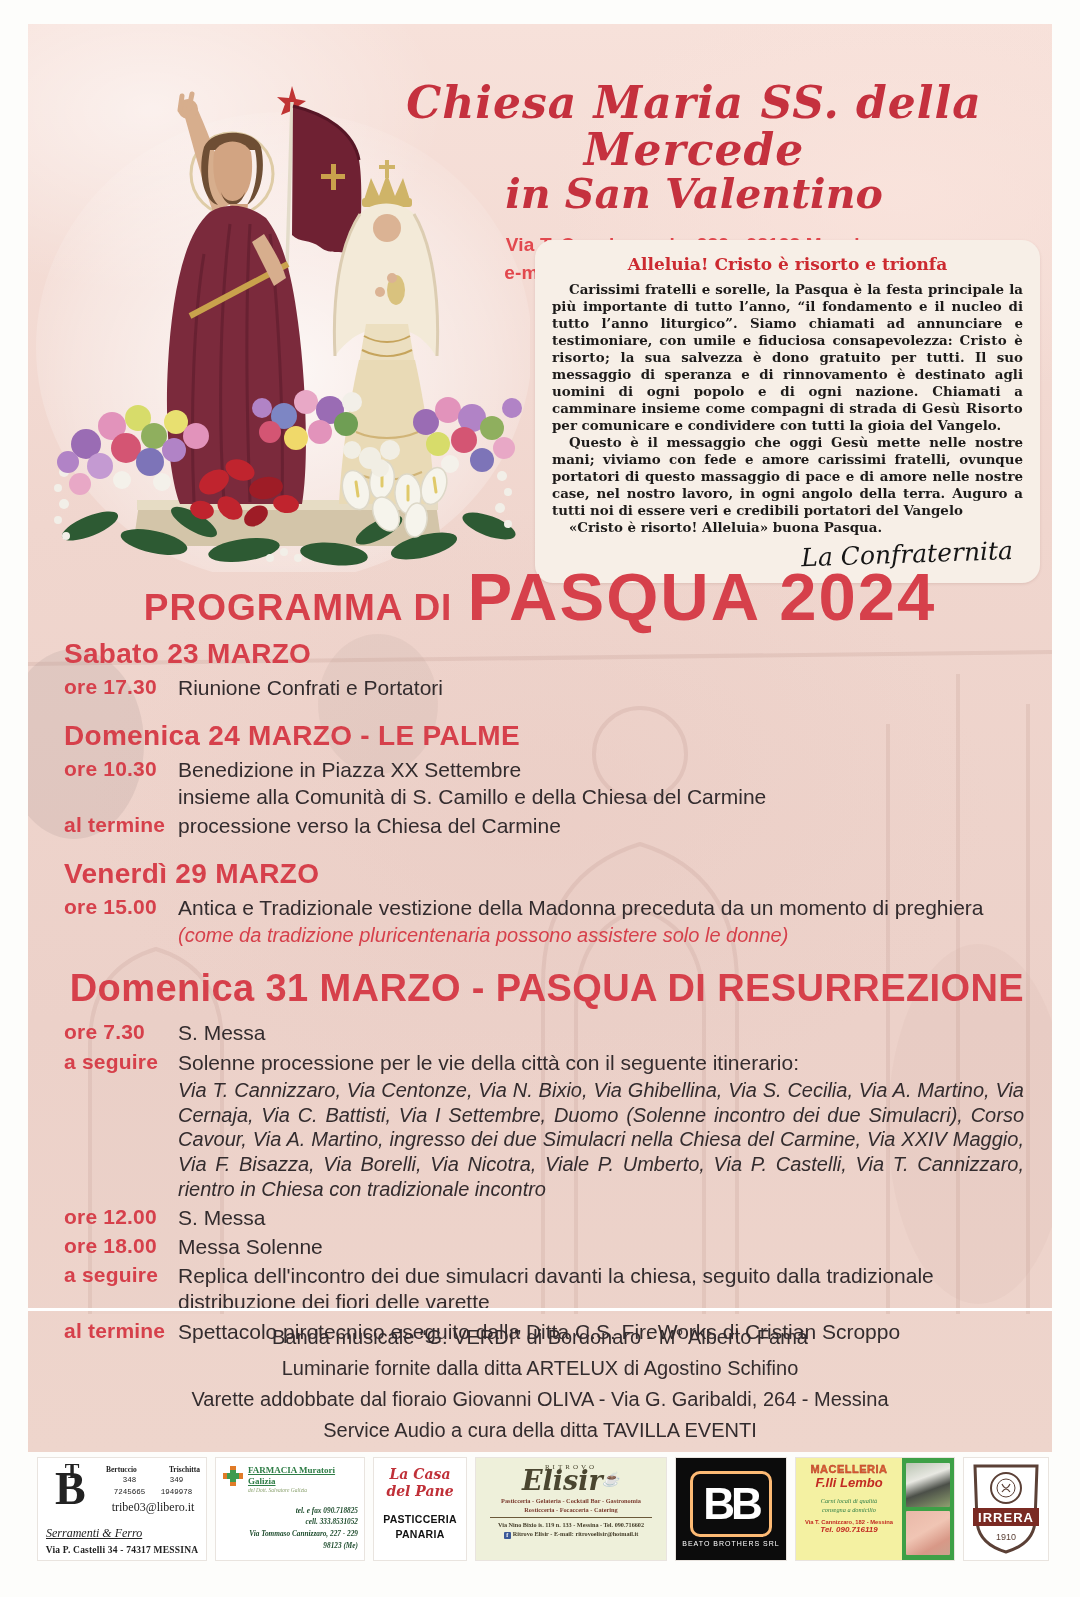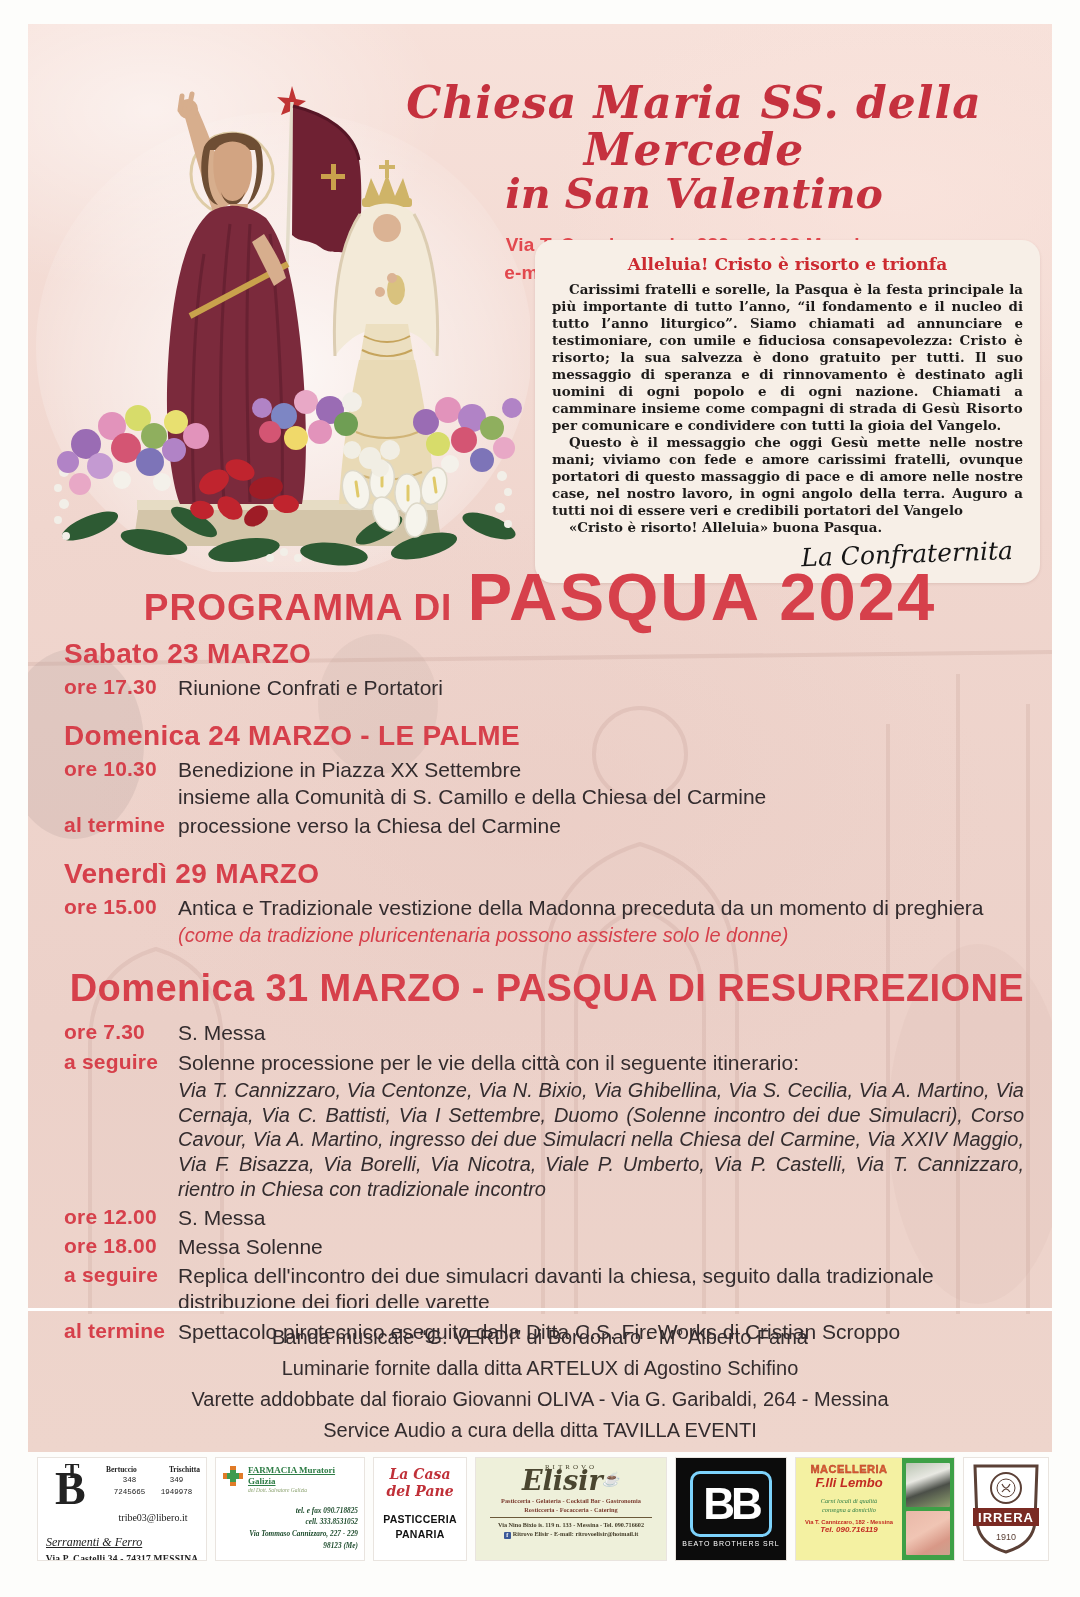--- a/index.html
+++ b/index.html
@@ -60,21 +60,21 @@
   .sponsors{position:absolute;left:38px;top:1458px;width:1004px;height:102px;display:flex;gap:10px;}
   .card{background:#fff;box-shadow:0 0 0 1px #e9e4df;box-sizing:border-box;position:relative;overflow:hidden;flex:none;}
 
   .card-tb{width:168px;padding:6px 6px 4px;font-family:"Liberation Serif",serif;color:#222;}
   .tb-mono{position:absolute;left:8px;top:2px;width:54px;height:56px;}
   .tb-t{position:absolute;left:0;top:-2px;width:54px;text-align:center;font-size:22px;font-weight:700;letter-spacing:16px;text-indent:14px;}
   .tb-b{position:absolute;left:9px;top:2px;font-size:46px;font-weight:700;}
   .tb-right{margin-left:62px;font-size:7.5px;line-height:1.5;text-align:center;}
   .tb-names{display:flex;justify-content:space-between;font-weight:700;}
   .tb-phones{display:flex;justify-content:space-between;font-family:Liberation Mono, monospace;}
-  .tb-mail{margin-top:12px;font-size:10px;}
+  .tb-mail{margin-top:0;font-size:12px;}
   .tb-tag{margin:10px 0 0 2px;font-size:12px;font-style:italic;text-decoration:underline;}
   .tb-addr{margin-top:4px;text-align:center;font-size:9.5px;font-weight:700;letter-spacing:.2px;}
 
   .card-farm{width:148px;padding:7px 6px 4px;font-family:"Liberation Serif",serif;}
   .farm-head{display:flex;gap:4px;align-items:flex-start;}
   .farm-title{color:#2e7d46;font-weight:700;font-size:9px;text-decoration:underline;line-height:1.2;}
   .farm-sub{color:#8aa06d;font-style:italic;font-size:5.5px;}
   .farm-lines{margin-top:12px;text-align:right;font-size:7.3px;font-style:italic;font-weight:700;color:#1f4d2e;line-height:1.6;}
 
   .card-pane{width:92px;padding:8px 4px;text-align:center;}
@@ -87,21 +87,21 @@
   .el-name{font-family:"DejaVu Serif","Liberation Serif",serif;font-style:italic;font-weight:700;
     font-size:27px;color:#4a4630;line-height:1;margin-top:-4px;}
   .el-cup{font-size:14px;vertical-align:6px;}
   .el-serv{margin-top:3px;color:#7a3b2e;font-size:6.3px;font-weight:700;line-height:1.35;font-family:"Liberation Serif",serif;}
   .el-rule{border-top:1px solid #6b5a3a;margin:3px 8px 2px;}
   .el-addr{color:#433c28;font-size:6.2px;font-weight:700;font-family:"Liberation Serif",serif;line-height:1.5;}
   .fb{display:inline-block;width:7px;height:7px;background:#3b5998;color:#fff;font-size:6px;line-height:7px;
     font-weight:700;border-radius:1px;margin-right:2px;vertical-align:-1px;}
 
   .card-bb{width:110px;background:#0c0c0c;display:flex;flex-direction:column;align-items:center;justify-content:center;}
-  .bb-frame{border:3px solid #7dd3fc;border-radius:10px;padding:7px 10px;margin-top:4px;}
+  .bb-frame{border:3px solid #fdba74;border-radius:10px;padding:7px 10px;margin-top:4px;}
   .bb-mono{color:#fff;font-weight:700;font-size:44px;letter-spacing:-4px;line-height:1.05;}
   .bb-name{color:#fff;font-size:7px;letter-spacing:1px;margin:3px 0 4px;}
 
   .card-mac{width:158px;background:#f4f1a2;display:flex;}
   .mac-left{flex:1;padding:5px 4px;text-align:center;}
   .mac-title{color:#e0622a;font-weight:700;font-size:11px;letter-spacing:.5px;-webkit-text-stroke:.4px #a33;}
   .mac-name{color:#c22a22;font-weight:700;font-style:italic;font-size:13px;}
   .mac-tag{margin-top:7px;color:#2e7d46;font-style:italic;font-size:6.3px;line-height:1.4;font-family:"Liberation Serif",serif;}
   .mac-addr{margin-top:4px;color:#c22a22;font-size:5.8px;font-weight:700;}
   .mac-tel{color:#c22a22;font-size:8px;font-weight:700;font-style:italic;}

